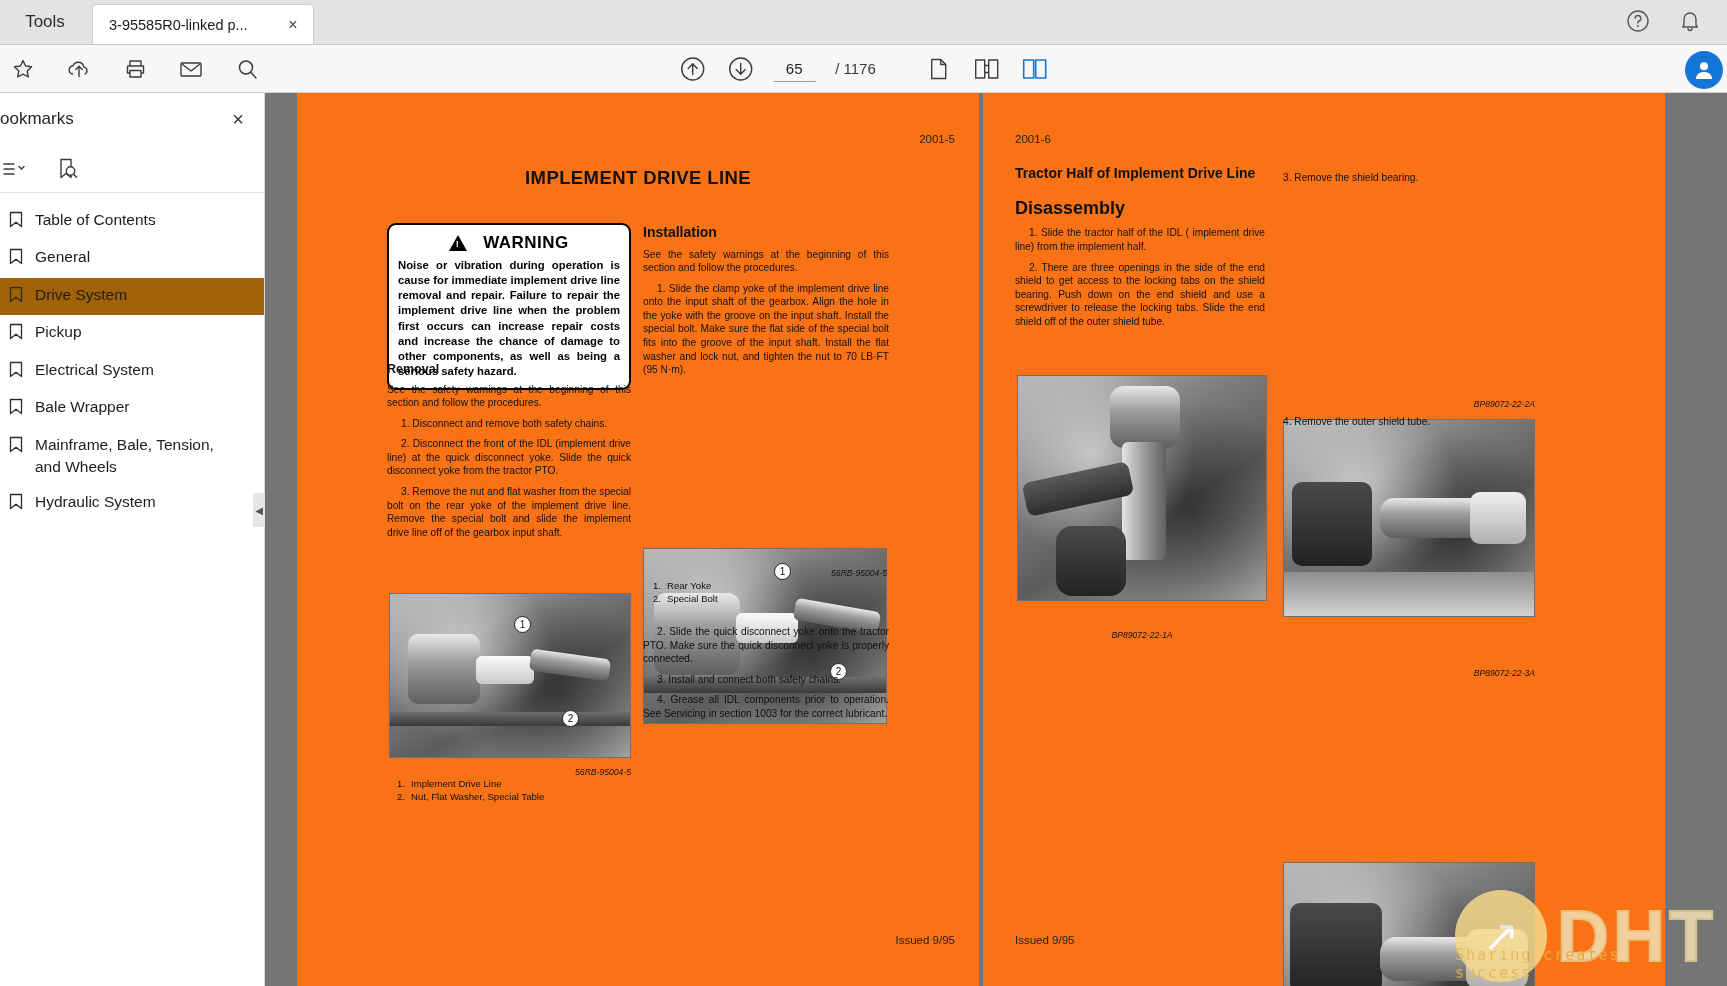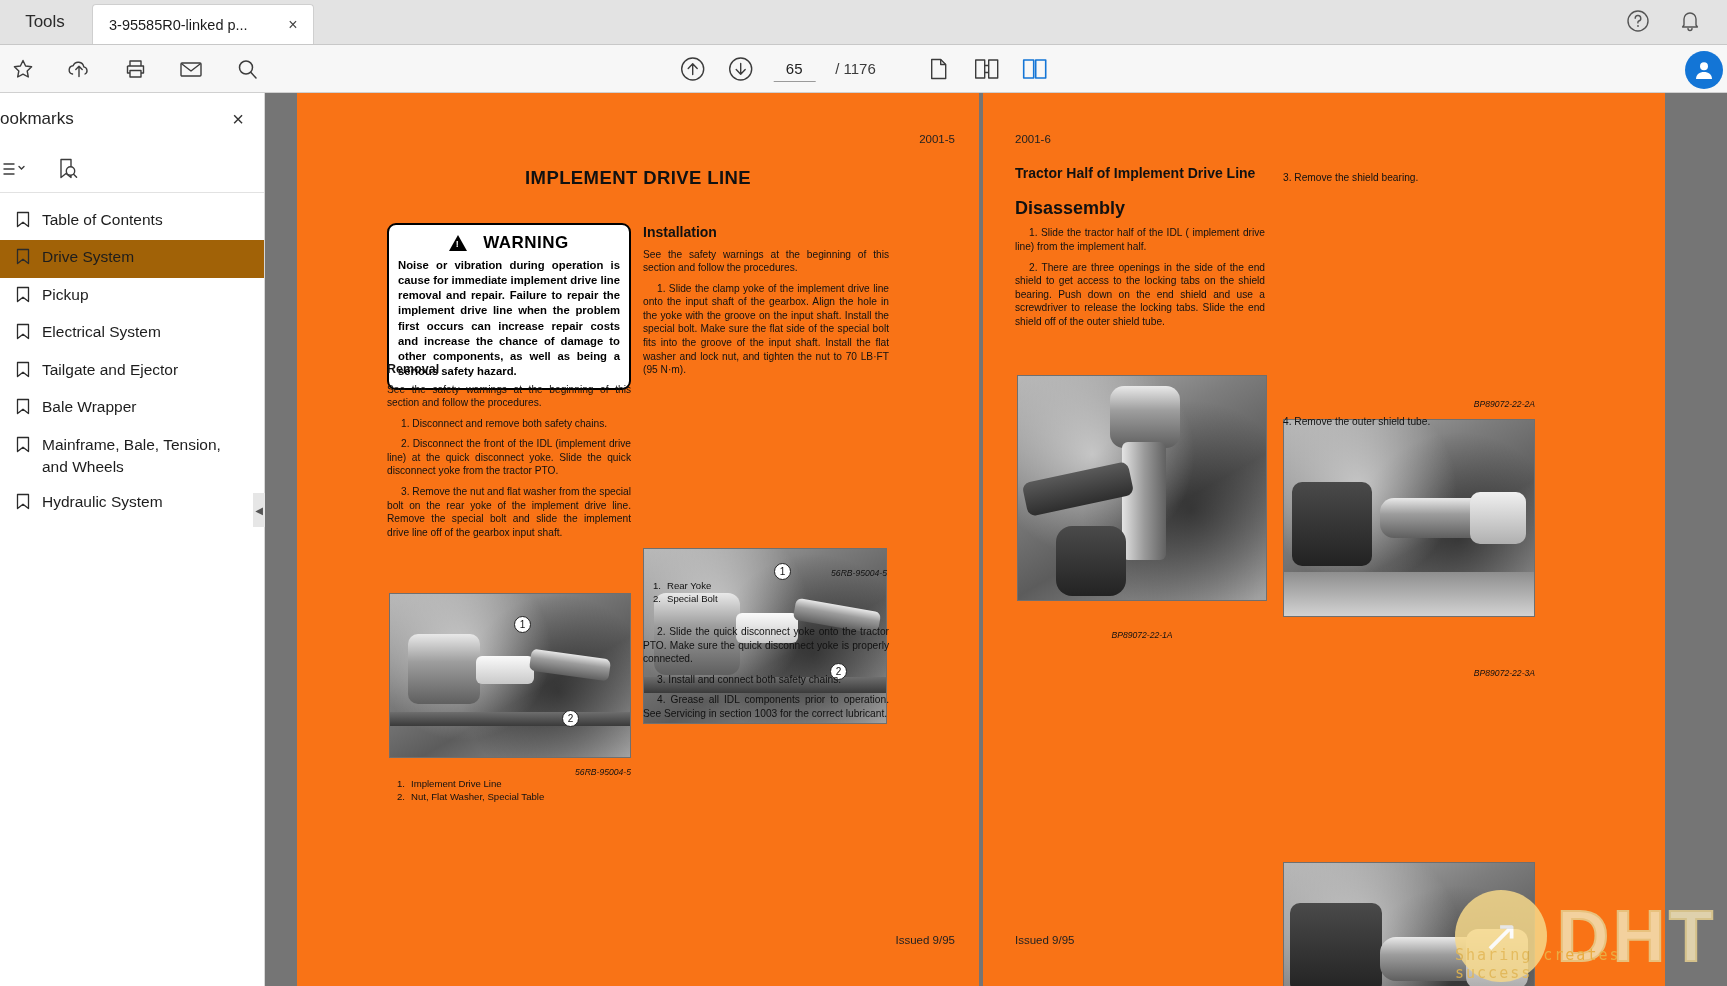--- a/index.html
+++ b/index.html
@@ -123,21 +123,21 @@
   .sidebar-tools {
     height: 48px;
     border-bottom: 1px solid #e2e2e2;
     display: flex; align-items: center; gap: 22px;
     padding-left: 0;
   }
   .sb-tool { width: 30px; height: 30px; display: flex; align-items: center; justify-content: center; color: #3c3c3c; cursor: pointer; }
   .bm-list { padding-top: 10px; }
   .bm-item {
     display: flex; align-items: flex-start; gap: 12px;
-    padding: 6px 8px 6px 16px;
+    padding: 6px 8px 6px 9px;
     font-size: 15.5px; color: #1d1d1d;
     cursor: pointer;
     line-height: 1.45;
   }
   .bm-item.selected { background: #a16207; }
   .bm-icon { flex: 0 0 auto; margin-top: 2px; }
   .sidebar-collapse {
     position: absolute; top: 400px; right: -1px;
     width: 12px; height: 34px;
     background: #e6e6e6;
@@ -387,20 +387,28 @@
     </div>
     <div class="bm-list">
       <div class="bm-item">
         <span class="bm-icon">
           <svg width="14" height="17" viewBox="0 0 14 17" fill="none" stroke="#2b2b2b" stroke-width="1.3" stroke-linejoin="round">
               <path d="M1.5 1.5h11v14l-5.5-4.3-5.5 4.3z"></path>
             </svg>
         </span>
         <span>Table of Contents</span>
       </div>
+      <div class="bm-item">
+        <span class="bm-icon">
+          <svg width="14" height="17" viewBox="0 0 14 17" fill="none" stroke="#2b2b2b" stroke-width="1.3" stroke-linejoin="round">
+              <path d="M1.5 1.5h11v14l-5.5-4.3-5.5 4.3z"></path>
+            </svg>
+        </span>
+        <span>General</span>
+      </div>
       <div class="bm-item selected">
         <span class="bm-icon">
           <svg width="14" height="17" viewBox="0 0 14 17" fill="none" stroke="#2b2b2b" stroke-width="1.3" stroke-linejoin="round">
               <path d="M1.5 1.5h11v14l-5.5-4.3-5.5 4.3z"></path>
             </svg>
         </span>
         <span>Drive System</span>
       </div>
       <div class="bm-item">
         <span class="bm-icon">
@@ -410,28 +418,20 @@
         </span>
         <span>Pickup</span>
       </div>
       <div class="bm-item">
         <span class="bm-icon">
           <svg width="14" height="17" viewBox="0 0 14 17" fill="none" stroke="#2b2b2b" stroke-width="1.3" stroke-linejoin="round">
               <path d="M1.5 1.5h11v14l-5.5-4.3-5.5 4.3z"></path>
             </svg>
         </span>
         <span>Electrical System</span>
-      </div>
-      <div class="bm-item">
-        <span class="bm-icon">
-          <svg width="14" height="17" viewBox="0 0 14 17" fill="none" stroke="#2b2b2b" stroke-width="1.3" stroke-linejoin="round">
-              <path d="M1.5 1.5h11v14l-5.5-4.3-5.5 4.3z"></path>
-            </svg>
-        </span>
-        <span>Tailgate and Ejector</span>
       </div>
       <div class="bm-item">
         <span class="bm-icon">
           <svg width="14" height="17" viewBox="0 0 14 17" fill="none" stroke="#2b2b2b" stroke-width="1.3" stroke-linejoin="round">
               <path d="M1.5 1.5h11v14l-5.5-4.3-5.5 4.3z"></path>
             </svg>
         </span>
         <span>Bale Wrapper</span>
       </div>
       <div class="bm-item">

